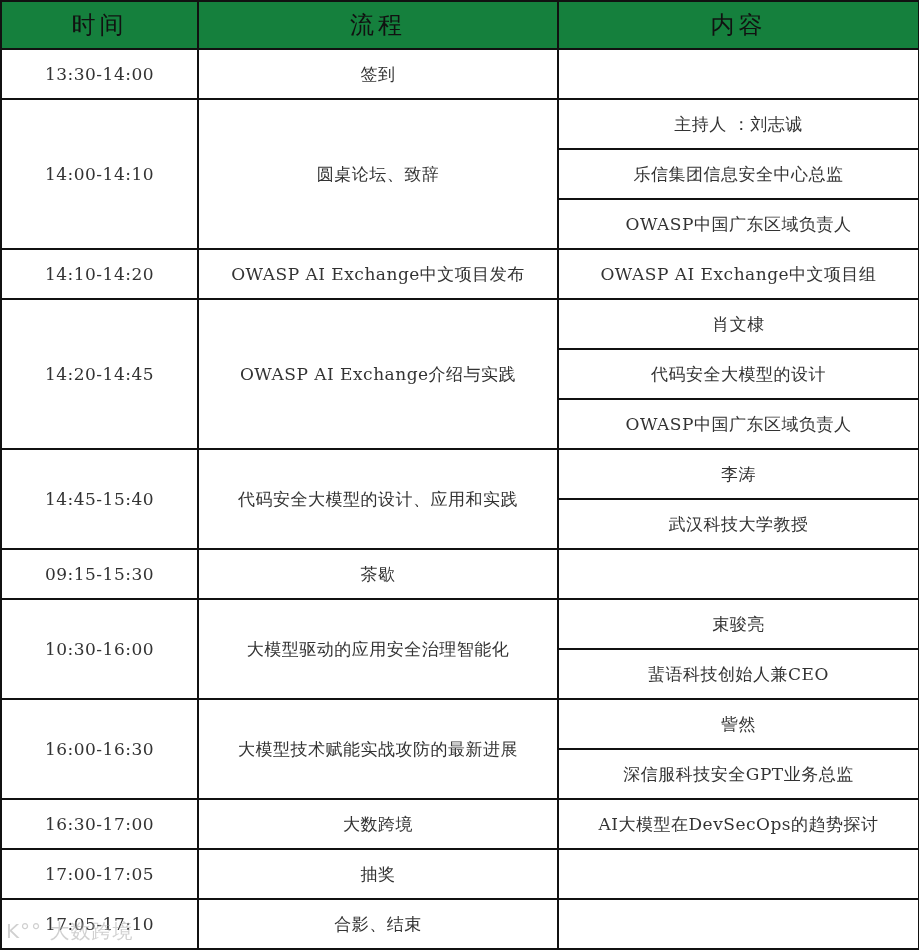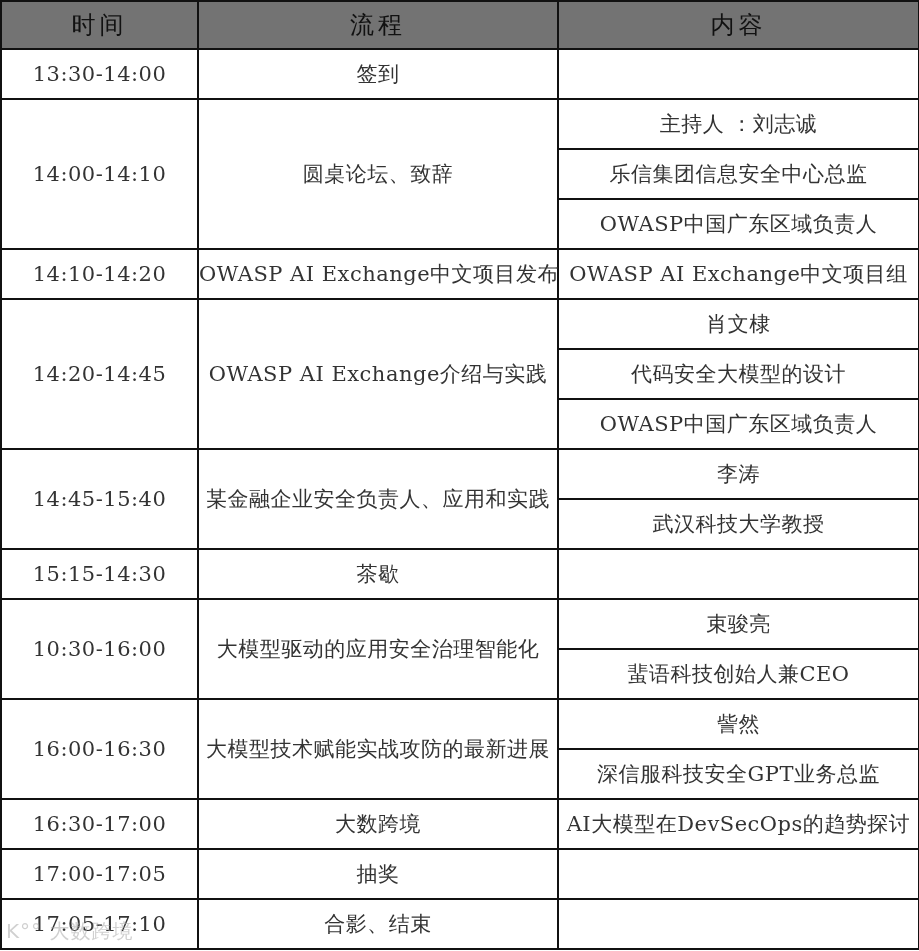--- a/index.html
+++ b/index.html
@@ -15,28 +15,28 @@
   table.agenda td, table.agenda th {
     border: 2px solid #111111;
     text-align: center;
     vertical-align: middle;
     padding: 0;
     font-weight: normal;
     white-space: nowrap;
   }
   table.agenda th {
     height: 46px;
-    background: #737373;
+    background: #15803d;
     font-size: 24px;
     color: #111111;
     letter-spacing: 4px;
   }
   table.agenda td {
     height: 48px;
-    font-size: 21px;
+    font-size: 17px;
     letter-spacing: 0.5px;
   }
   td.time { font-size: 17px; color: #333; }
   .watermark {
     position: absolute; left: 6px; top: 918px;
     font-family: "DejaVu Sans", sans-serif;
     font-size: 20px; font-weight: normal;
     color: rgba(170,170,170,0.55);
     letter-spacing: 1px;
     pointer-events: none;
@@ -91,29 +91,29 @@
     </tr>
     <tr>
       <td>代码安全大模型的设计</td>
     </tr>
     <tr>
       <td>OWASP中国广东区域负责人</td>
     </tr>
 
     <tr>
       <td class="time" rowspan="2">14:45-15:40</td>
-      <td rowspan="2">某金融企业安全负责人、应用和实践</td>
+      <td rowspan="2">代码安全大模型的设计、应用和实践</td>
       <td>李涛</td>
     </tr>
     <tr>
       <td>武汉科技大学教授</td>
     </tr>
 
     <tr>
-      <td class="time">15:15-14:30</td>
+      <td class="time">09:15-15:30</td>
       <td>茶歇</td>
       <td></td>
     </tr>
 
     <tr>
       <td class="time" rowspan="2">10:30-16:00</td>
       <td rowspan="2">大模型驱动的应用安全治理智能化</td>
       <td>束骏亮</td>
     </tr>
     <tr>

